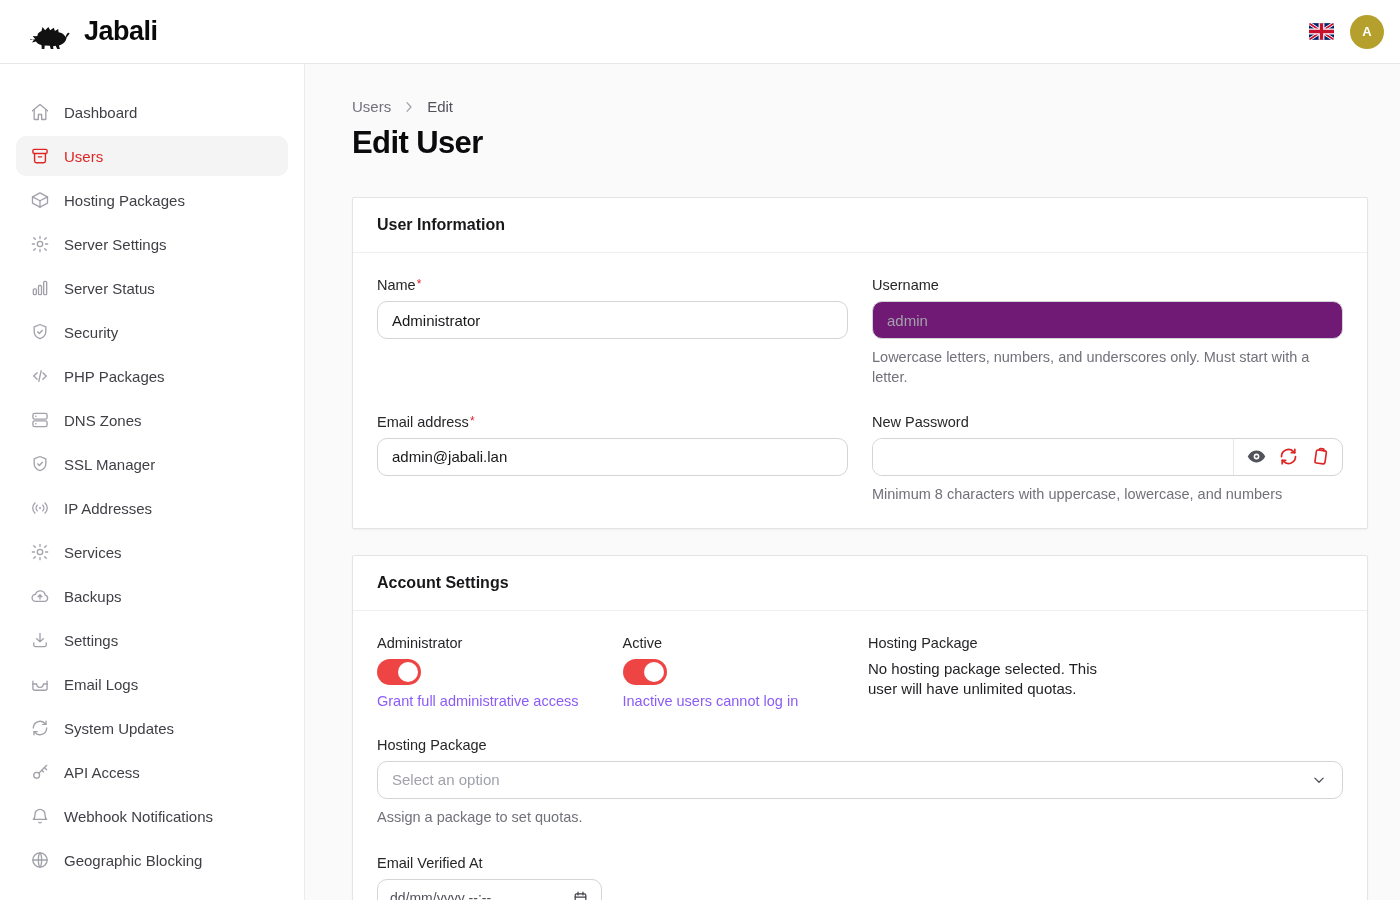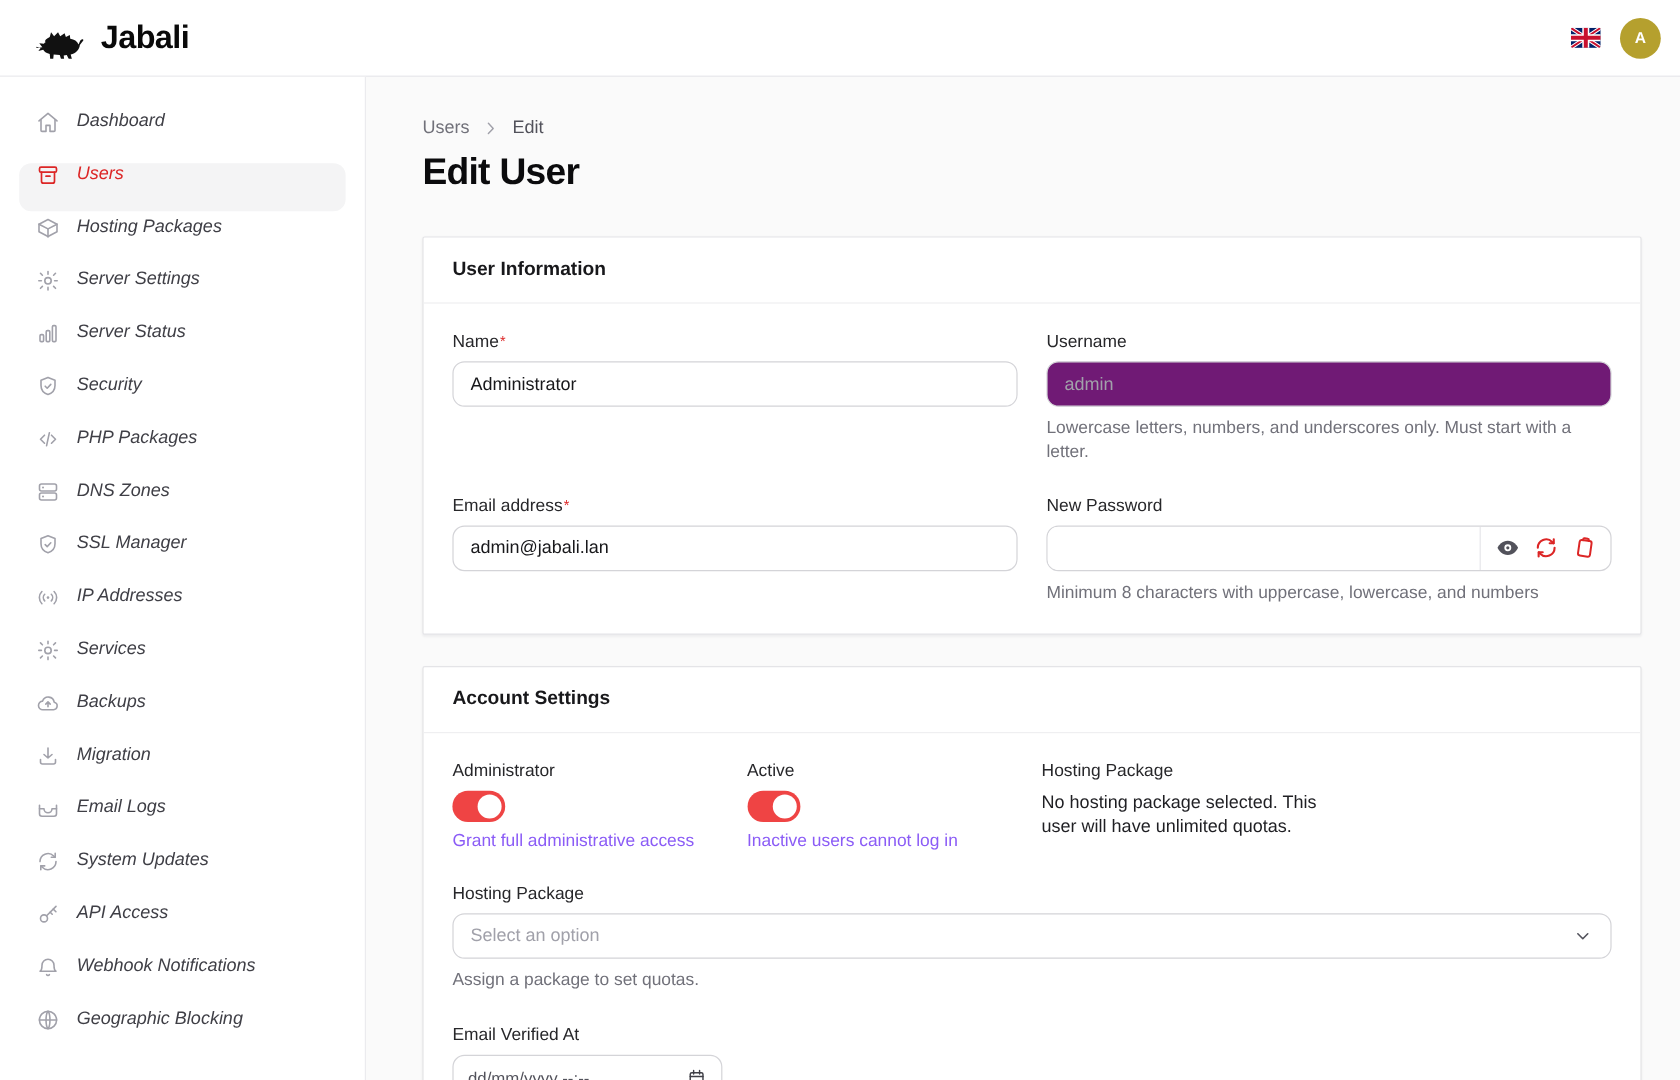--- a/index.html
+++ b/index.html
@@ -26,22 +26,22 @@
     display:flex; align-items:center; justify-content:center; cursor:pointer;
   }
 
   
   .shell { display:flex; flex:1; min-height:0; }
   .sidebar {
     width:305px; flex:0 0 305px; background:#fff; border-right:1px solid #ebebee;
     padding:28px 16px 8px 16px; overflow:hidden;
   }
   .nav-item {
-    display:flex; align-items:flex-start; gap:14px; height:40px; margin-bottom:4px;
-    padding:0 14px; border-radius:10px; color:#3f3f46; cursor:pointer; text-decoration:none;font-style:italic;
+    display:flex; align-items:center; gap:14px; height:40px; margin-bottom:4px;
+    padding:0 14px; border-radius:10px; color:#3f3f46; cursor:pointer; text-decoration:none;
   }
   .nav-ico { width:20px; height:20px; color:#a1a1aa; display:flex; }
   .nav-ico svg { width:20px; height:20px; }
   .nav-label { font-size:15px; }
   .nav-item.active { background:#f4f4f5; color:#dc2626; }
   .nav-item.active .nav-ico { color:#dc2626; }
 
   
   .main { flex:1; padding:34px 32px 0 47px; overflow:hidden; }
   .crumbs { display:flex; align-items:center; gap:10px; font-size:15px; color:#71717a; }
@@ -258,21 +258,21 @@
         <span class="nav-label">Backups</span>
       </a>
 
       <a class="nav-item">
         <span class="nav-ico">
             <svg viewBox="0 0 24 24" fill="none" stroke="currentColor" stroke-width="1.6" stroke-linecap="round" stroke-linejoin="round">
               <path d="M12 4v10M8 10.5l4 3.5 4-3.5"></path>
               <path d="M4.5 15.5v2.5a2 2 0 0 0 2 2h11a2 2 0 0 0 2-2v-2.5"></path>
             </svg>
           </span>
-        <span class="nav-label">Migration</span>
+        <span class="nav-label">Settings</span>
       </a>
 
       <a class="nav-item">
         <span class="nav-ico">
             <svg viewBox="0 0 24 24" fill="none" stroke="currentColor" stroke-width="1.6" stroke-linecap="round" stroke-linejoin="round">
               <path d="M3.5 8.5V17a2.5 2.5 0 0 0 2.5 2.5h12A2.5 2.5 0 0 0 20.5 17V8.5"></path>
               <path d="M3.5 12h4.5a4 4 0 0 0 8 0h4.5"></path>
             </svg>
           </span>
         <span class="nav-label">Email Logs</span>

